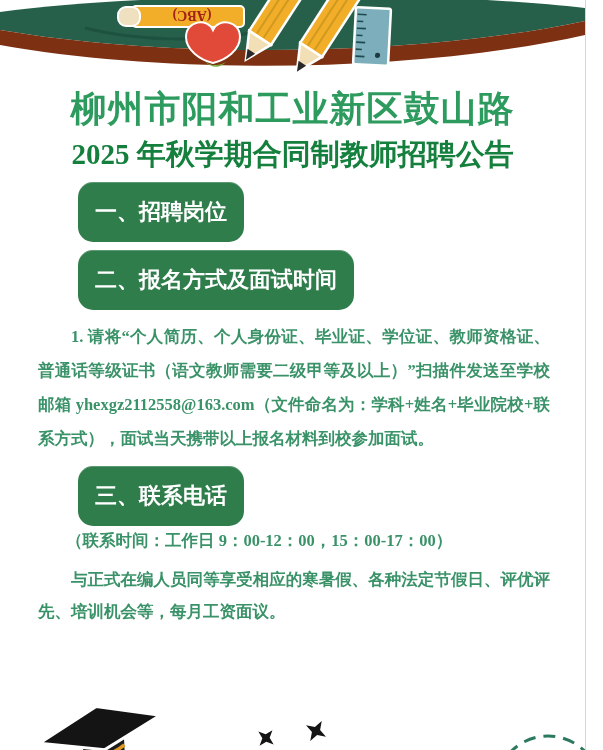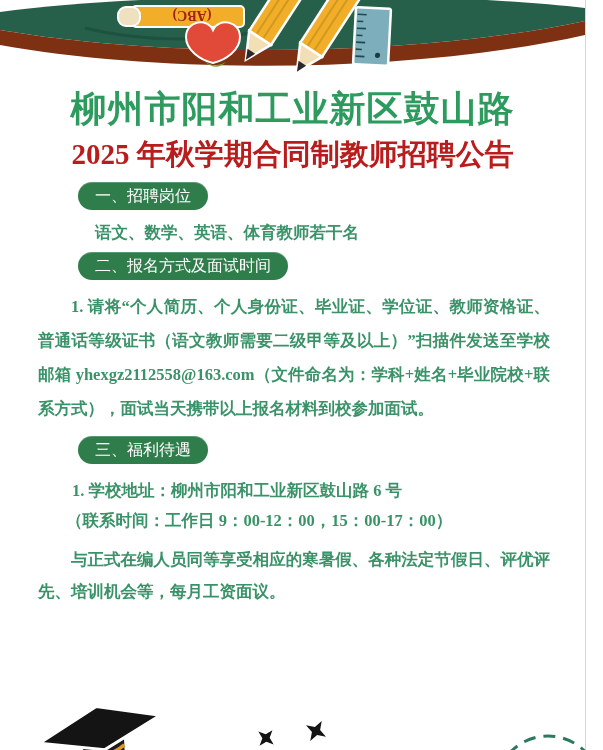--- a/index.html
+++ b/index.html
@@ -10,26 +10,26 @@
   .poster{
     position:relative;width:585px;height:750px;background:#ffffff;
     border-right:1px solid #d6d6d6;overflow:hidden;
   }
   .banner-svg{display:block;}
   .title{
     margin:0;text-align:center;color:#2d9b5e;font-weight:bold;
     font-size:36px;line-height:46px;letter-spacing:1px;
   }
   .subtitle{
-    margin:2px 0 0;text-align:center;color:#b91c1c;font-weight:bold;
+    margin:2px 0 0;text-align:center;color:#15803d;font-weight:bold;
     font-size:29px;line-height:40px;
   }
   .badge{
     display:inline-block;margin:8px 0 0 78px;background:#2e7d4b;color:#ffffff;
-    font-size:16px;font-weight:normal;line-height:20px;padding:4px 17px;
+    font-size:22px;font-weight:bold;line-height:20px;padding:20px 17px;
     border-radius:15px;box-shadow:inset 0 1px 0 rgba(255,255,255,.22);
   }
   .badge2{}
   .badge3{margin-top:10px;}
   .badge4{margin-top:12px;}
   .green-text{color:#3a9268;font-weight:bold;font-size:16.5px;}
   .s1-line{margin:12px 0 0 95px;line-height:22px;}
   .para{
     margin:10px 35px 0 38px;text-align:justify;text-indent:2em;line-height:34px;
   }
@@ -78,29 +78,27 @@
       <circle cx="7" cy="47" r="2.6" fill="#1d3b40"></circle>
     </g>
   </svg>
 
   
   <h1 class="title">柳州市阳和工业新区鼓山路</h1>
   <h2 class="subtitle">2025 年秋学期合同制教师招聘公告</h2>
 
   
   <div class="badge">一、招聘岗位</div>
-  <div class="green-text s1-line">语文、数学、英语、体育教师若干名</div>
 
   
   <div class="badge badge2">二、报名方式及面试时间</div>
   <p class="green-text para">1. 请将“个人简历、个人身份证、毕业证、学位证、教师资格证、普通话等级证书（语文教师需要二级甲等及以上）”扫描件发送至学校邮箱 yhexgz2112558@163.com（文件命名为：学科+姓名+毕业院校+联系方式），面试当天携带以上报名材料到校参加面试。</p>
 
   
-  <div class="badge badge3">三、福利待遇</div>
-  <div class="green-text s3-line s3-first">1. 学校地址：柳州市阳和工业新区鼓山路 6 号</div>
+  <div class="badge badge3">三、联系电话</div>
   <div class="green-text s3-time">（联系时间：工作日 9：00-12：00，15：00-17：00）</div>
 
   
   <p class="green-text s4-para">与正式在编人员同等享受相应的寒暑假、各种法定节假日、评优评先、培训机会等，每月工资面议。</p>
 
   
   <svg class="bottom-decor" width="585" height="62" viewBox="0 0 585 62">
     <g transform="translate(102,50) rotate(-14)">
       <path d="M-22,2 L22,2 L18,22 L-18,22 Z" fill="#1c1c1c"></path>
       <path d="M-20,12 Q0,22 20,12" stroke="#e09a25" stroke-width="3.5" fill="none"></path>

